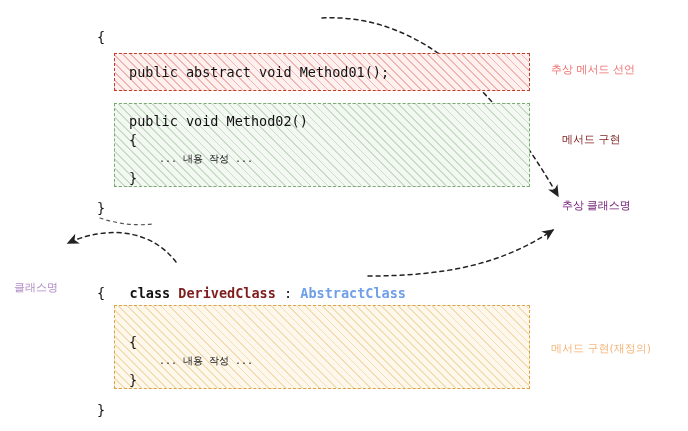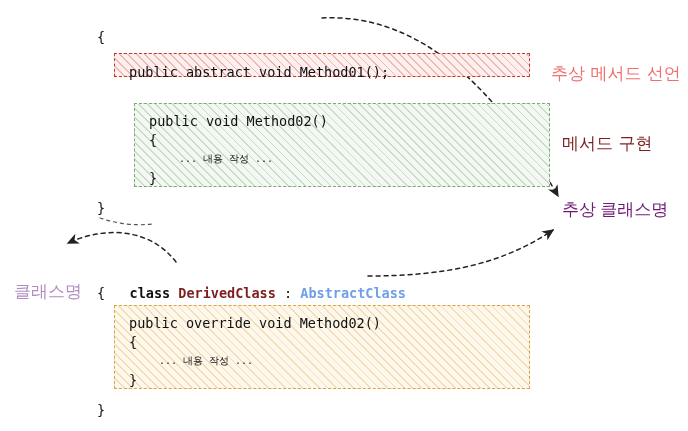--- a/index.html
+++ b/index.html
@@ -53,21 +53,21 @@
     background-color:#fdf7ec;
     background-image:repeating-linear-gradient(45deg,
       rgba(217,164,65,0.32) 0px, rgba(217,164,65,0.32) 1.2px,
       rgba(0,0,0,0) 1.2px, rgba(0,0,0,0) 6px);
   }
 
   
   .note{
     position:absolute;
     font-family:"DejaVu Sans","Liberation Sans",sans-serif;
-    font-size:17px;
+    font-size:11px;
     white-space:nowrap;
     text-align:right;
   }
   .note-red{color:#f07070;}
   .note-green{color:#7f1d1d;}
   .note-blue{color:#701a75;font-family:Liberation Serif, serif;}
   .note-orange{color:#f5b57a;}
   .note-purple{color:#b18cc4;}
 
   svg#arrows{position:absolute;left:0;top:0;width:688px;height:431px;pointer-events:none;}
@@ -89,50 +89,50 @@
     <path d="M368,276 C440,276 500,266 553,230" fill="none" stroke="#222222" stroke-width="1.5" stroke-dasharray="4 4" stroke-linecap="round" marker-end="url(#ah)"></path>
 
     <path d="M176,262 C150,228 105,226 68,243" fill="none" stroke="#222222" stroke-width="1.5" stroke-dasharray="4 4" stroke-linecap="round" marker-end="url(#ah)"></path>
 
     <path d="M100,218 C118,224 136,226 152,224" fill="none" stroke="#555555" stroke-width="1.2" stroke-dasharray="3 4" stroke-linecap="round"></path>
   </svg>
 
 
   <div class="code brace" style="left:97px;top:28px;">{</div>
 
-  <div class="box box-red" style="left:114px;top:53px;width:416px;height:24px;">
+  <div class="box box-red" style="left:114px;top:53px;width:416px;height:38px;">
     <div class="code" style="left:14px;top:9px;position:absolute;">public abstract void Method01();</div>
   </div>
 
-  <div class="box box-green" style="left:114px;top:103px;width:416px;height:84px;margin-left:20px;">
+  <div class="box box-green" style="left:114px;top:103px;width:416px;height:84px;">
     <div class="code" style="left:14px;top:8px;position:absolute;">public void Method02()</div>
     <div class="code" style="left:14px;top:27px;position:absolute;">{</div>
     <div class="code korean" style="left:44px;top:46px;position:absolute;">... 내용 작성 ...</div>
     <div class="code" style="left:14px;top:65px;position:absolute;">}</div>
   </div>
 
   <div class="code brace" style="left:97px;top:199px;">}</div>
 
   <div class="code" style="left:97px;top:265px;">
     <span class="kw">class</span><span> </span><span class="cls-derived">DerivedClass</span><span> </span><span class="brace">:</span><span> </span><span class="cls-abstract">AbstractClass</span>
   </div>
 
   <div class="code brace" style="left:97px;top:284px;">{</div>
 
   <div class="box box-orange" style="left:114px;top:305px;width:416px;height:84px;">
-    <div class="code" style="left:14px;top:8px;position:absolute;">public override void Method02()</div>
     <div class="code" style="left:14px;top:27px;position:absolute;">{</div>
     <div class="code korean" style="left:44px;top:46px;position:absolute;">... 내용 작성 ...</div>
     <div class="code" style="left:14px;top:65px;position:absolute;">}</div>
   </div>
 
   <div class="code brace" style="left:97px;top:401px;">}</div>
 
   <div class="note note-red" style="left:551px;top:62px;">추상 메서드 선언</div>
 
   <div class="note note-green" style="left:562px;top:132px;">메서드 구현</div>
 
   <div class="note note-blue" style="left:562px;top:198px;">추상 클래스명</div>
 
+  <div class="note note-orange" style="left:551px;top:341px;">메서드 구현(재정의)</div>
 
   <div class="note note-purple" style="left:14px;top:244px;margin-top:36px;">클래스명</div>
 
 </div>
 
 </body></html>

